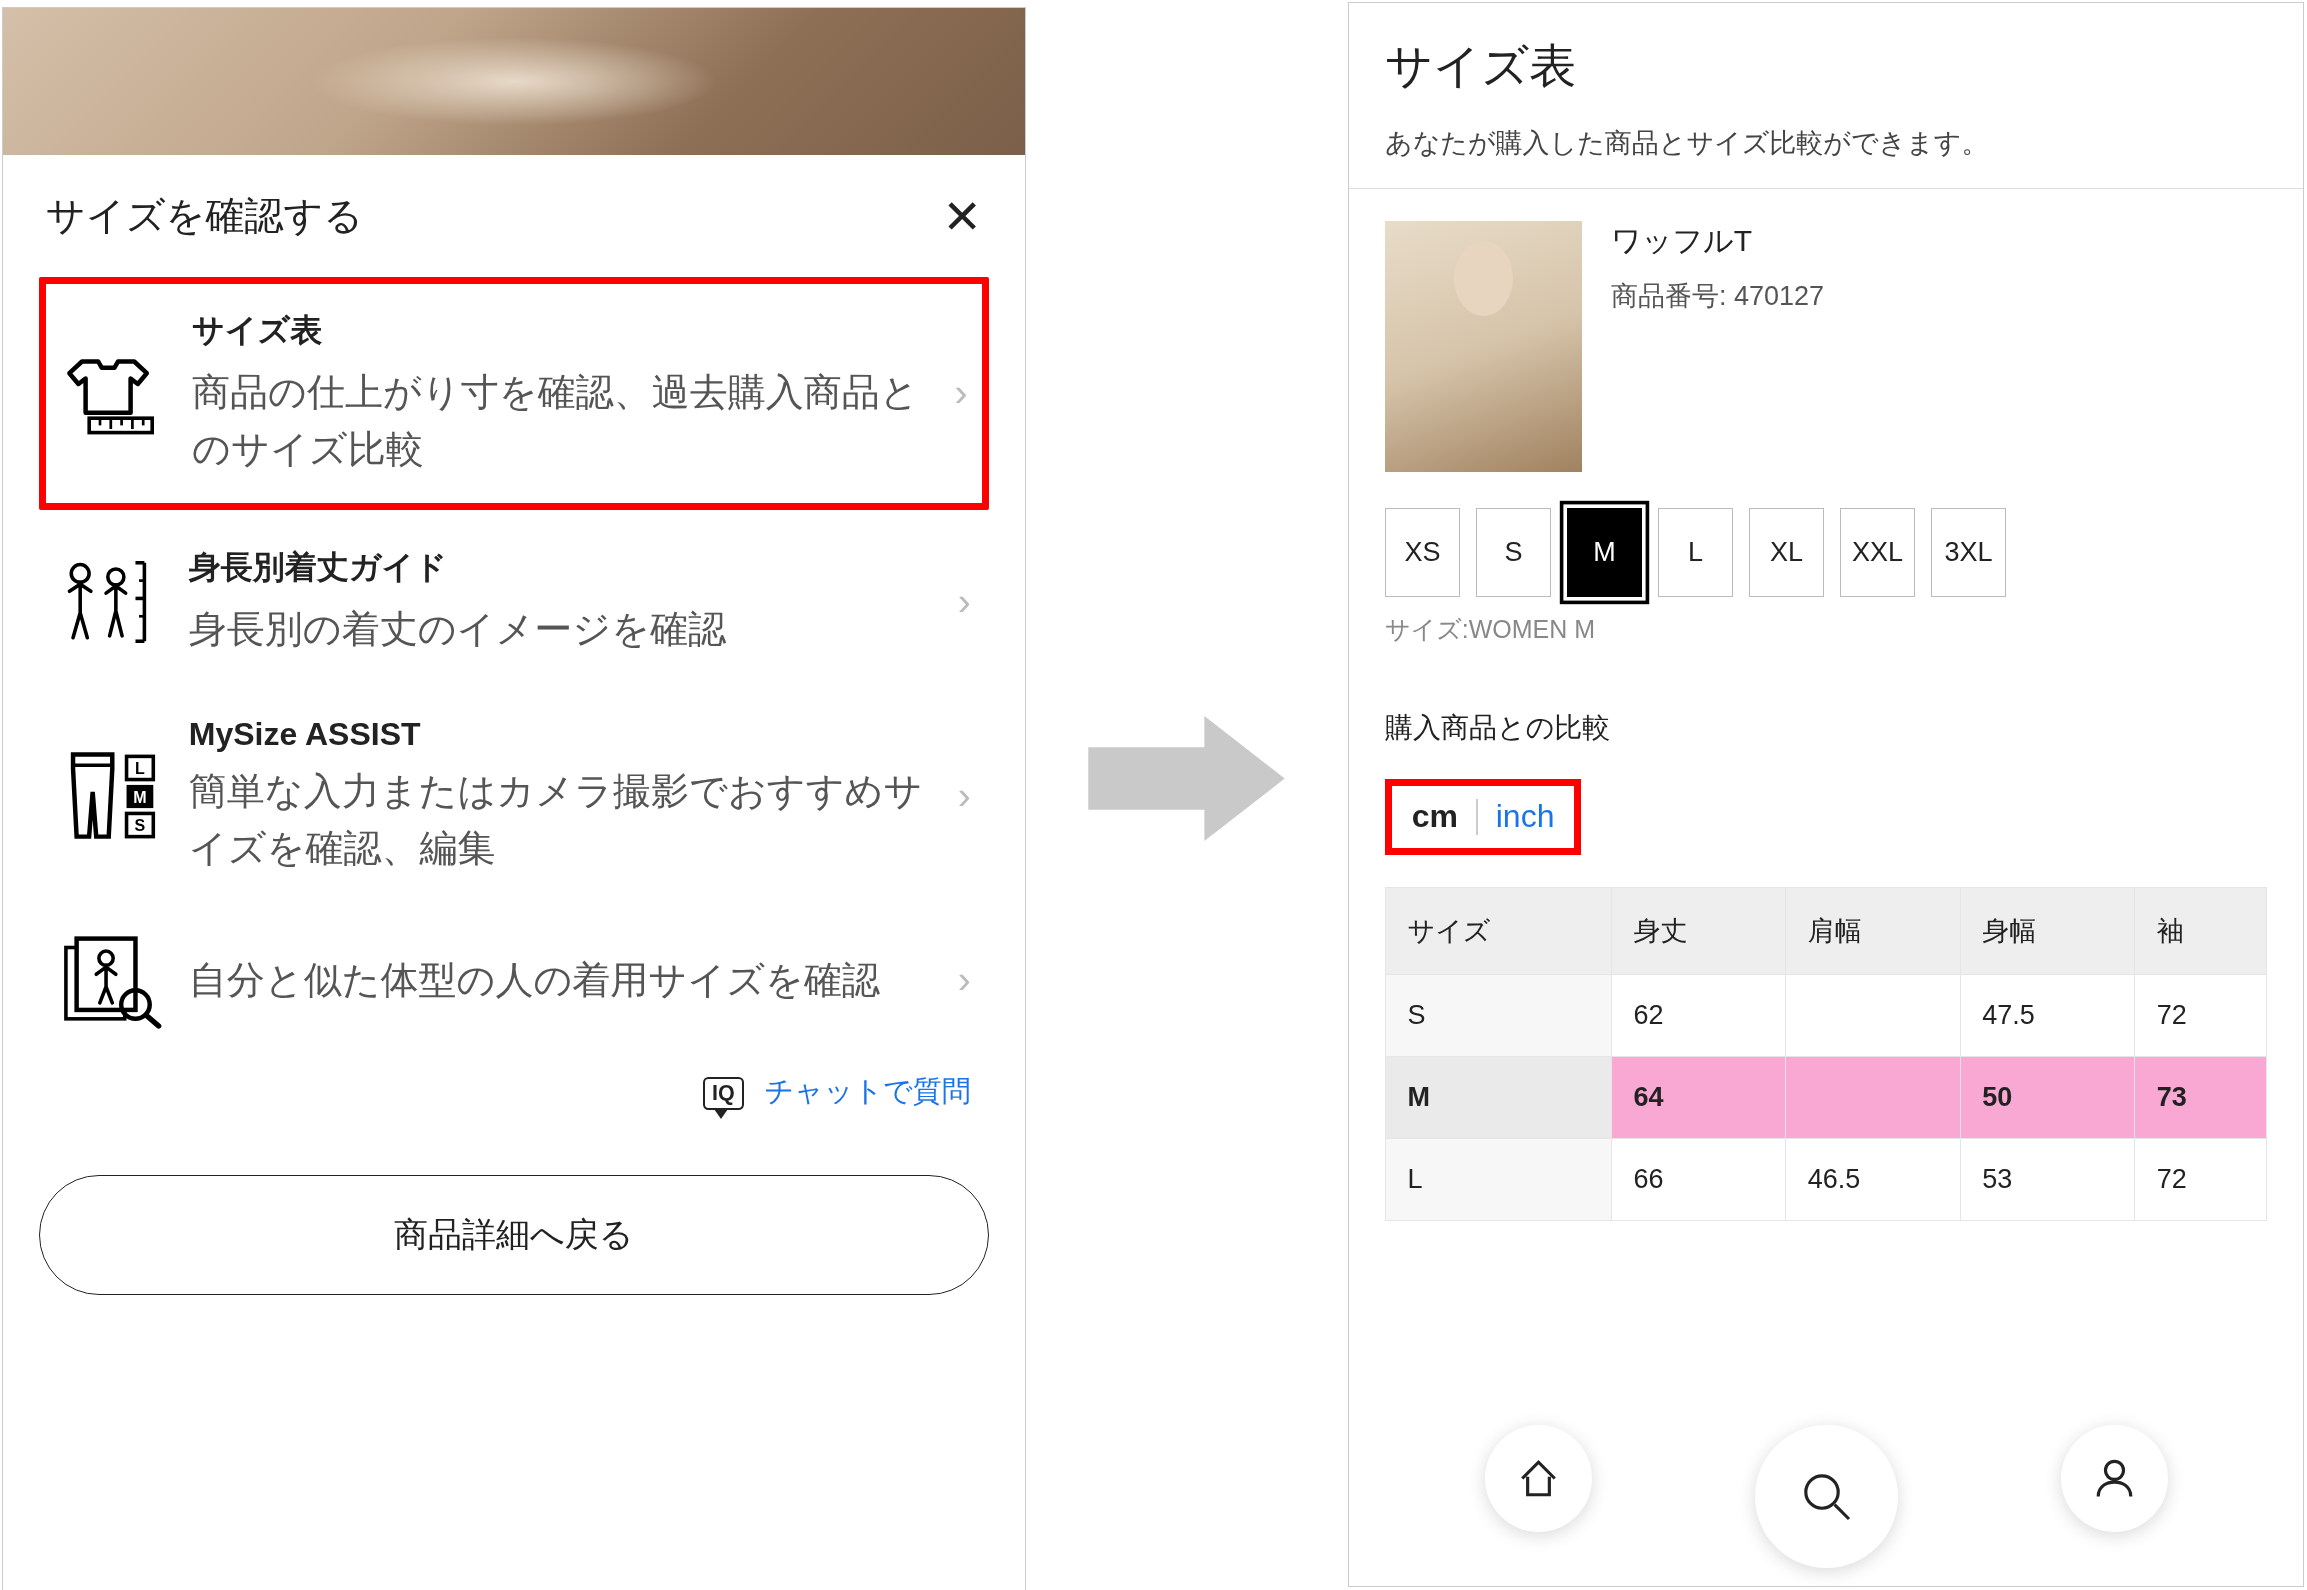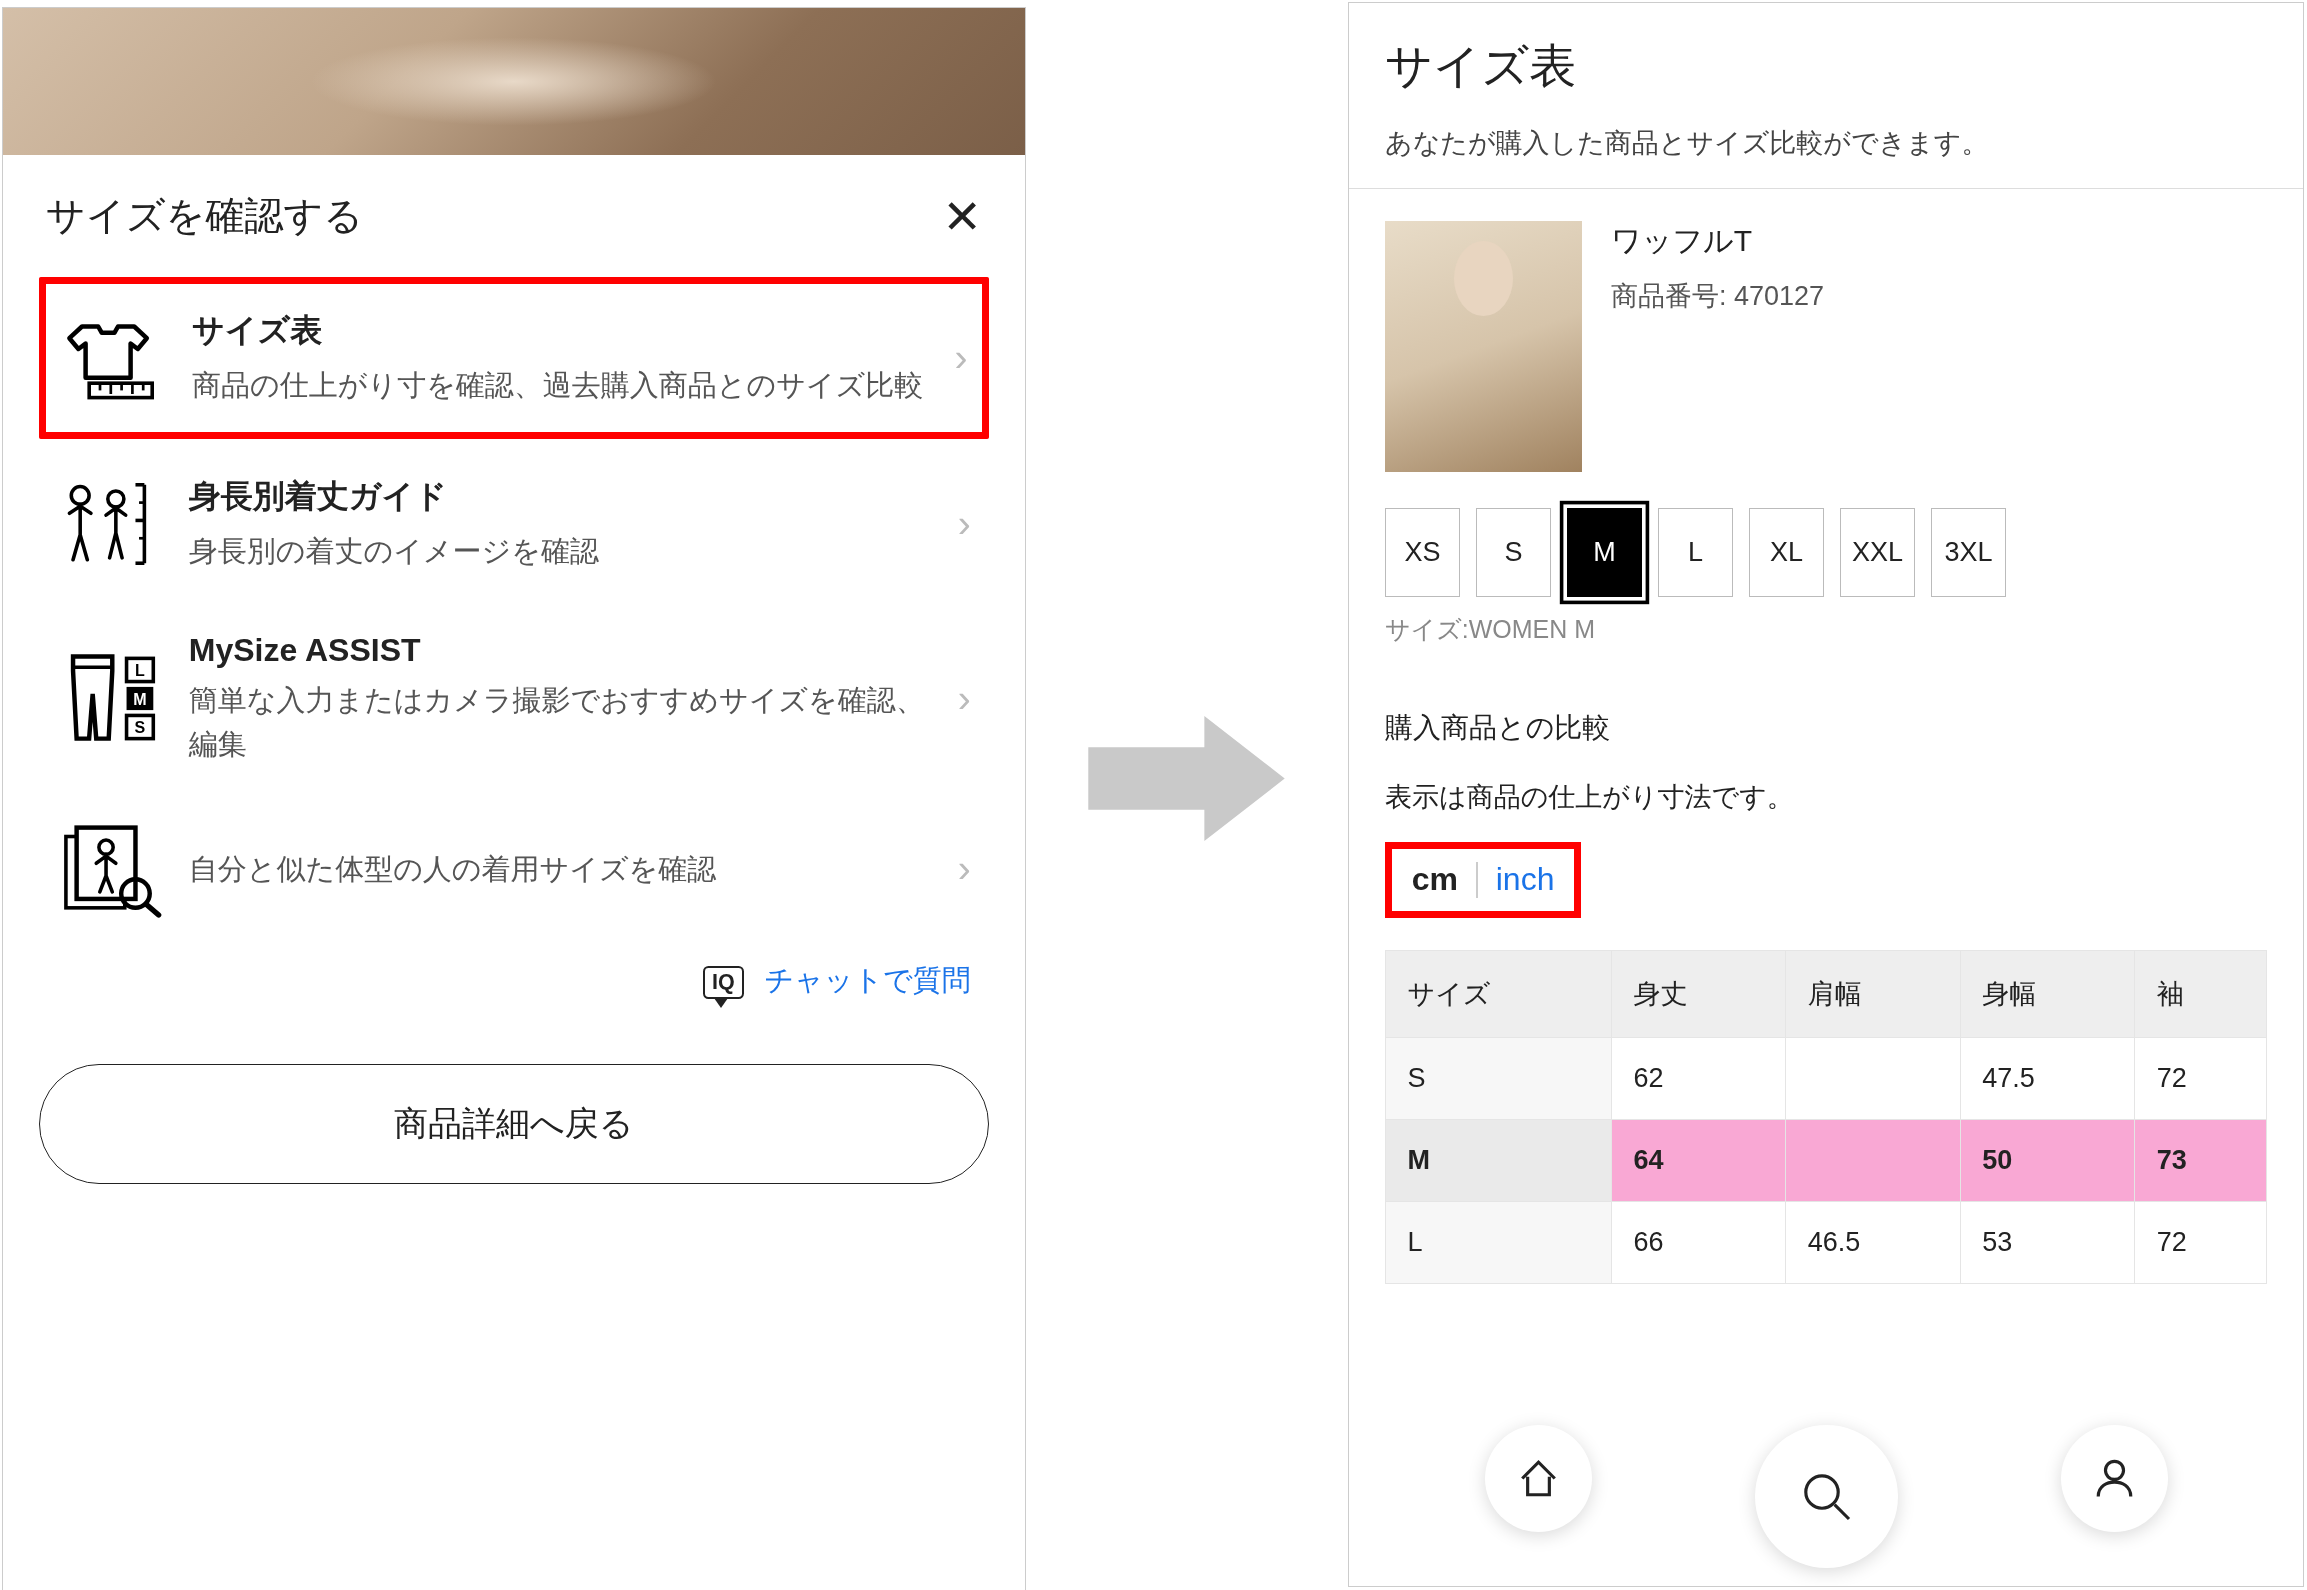--- a/index.html
+++ b/index.html
@@ -83,21 +83,21 @@
 .opt-icon {
   width: 107px;
   height: 90px;
   flex-shrink: 0;
   display: flex;
   align-items: center;
   justify-content: center;
 }
 .opt-text { flex: 1; padding: 0 18px 0 25px; }
 .opt-title { font-size: 32px; font-weight: 700; margin-bottom: 10.7px; }
-.opt-desc { font-size: 29px; color: #555; line-height: 1.5; }
+.opt-desc { font-size: 38px; color: #555; line-height: 1.5; }
 .chevron { color: #bbb; font-size: 39px; flex-shrink: 0; }
 
 .chat-link {
   text-align: right;
   padding: 18px 54px 36px 0;
   font-size: 29px;
 }
 .chat-link a { color: #1a73e8; text-decoration: none; }
 .chat-iq {
   display: inline-block;
@@ -346,21 +346,20 @@
         <div class="size-btn">S</div>
         <div class="size-btn selected">M</div>
         <div class="size-btn">L</div>
         <div class="size-btn">XL</div>
         <div class="size-btn">XXL</div>
         <div class="size-btn">3XL</div>
       </div>
     <div class="size-label">サイズ:WOMEN M</div>
 
     <div class="compare-title">購入商品との比較</div>
-    <div class="compare-note">表示は商品の仕上がり寸法です。</div>
 
     <div class="unit-toggle">
       <span class="unit-cm">cm</span>
       <span class="unit-sep"></span>
       <span class="unit-inch">inch</span>
     </div>
 
     <table class="size-table">
       <thead>
           <tr id="size-thead-row">

